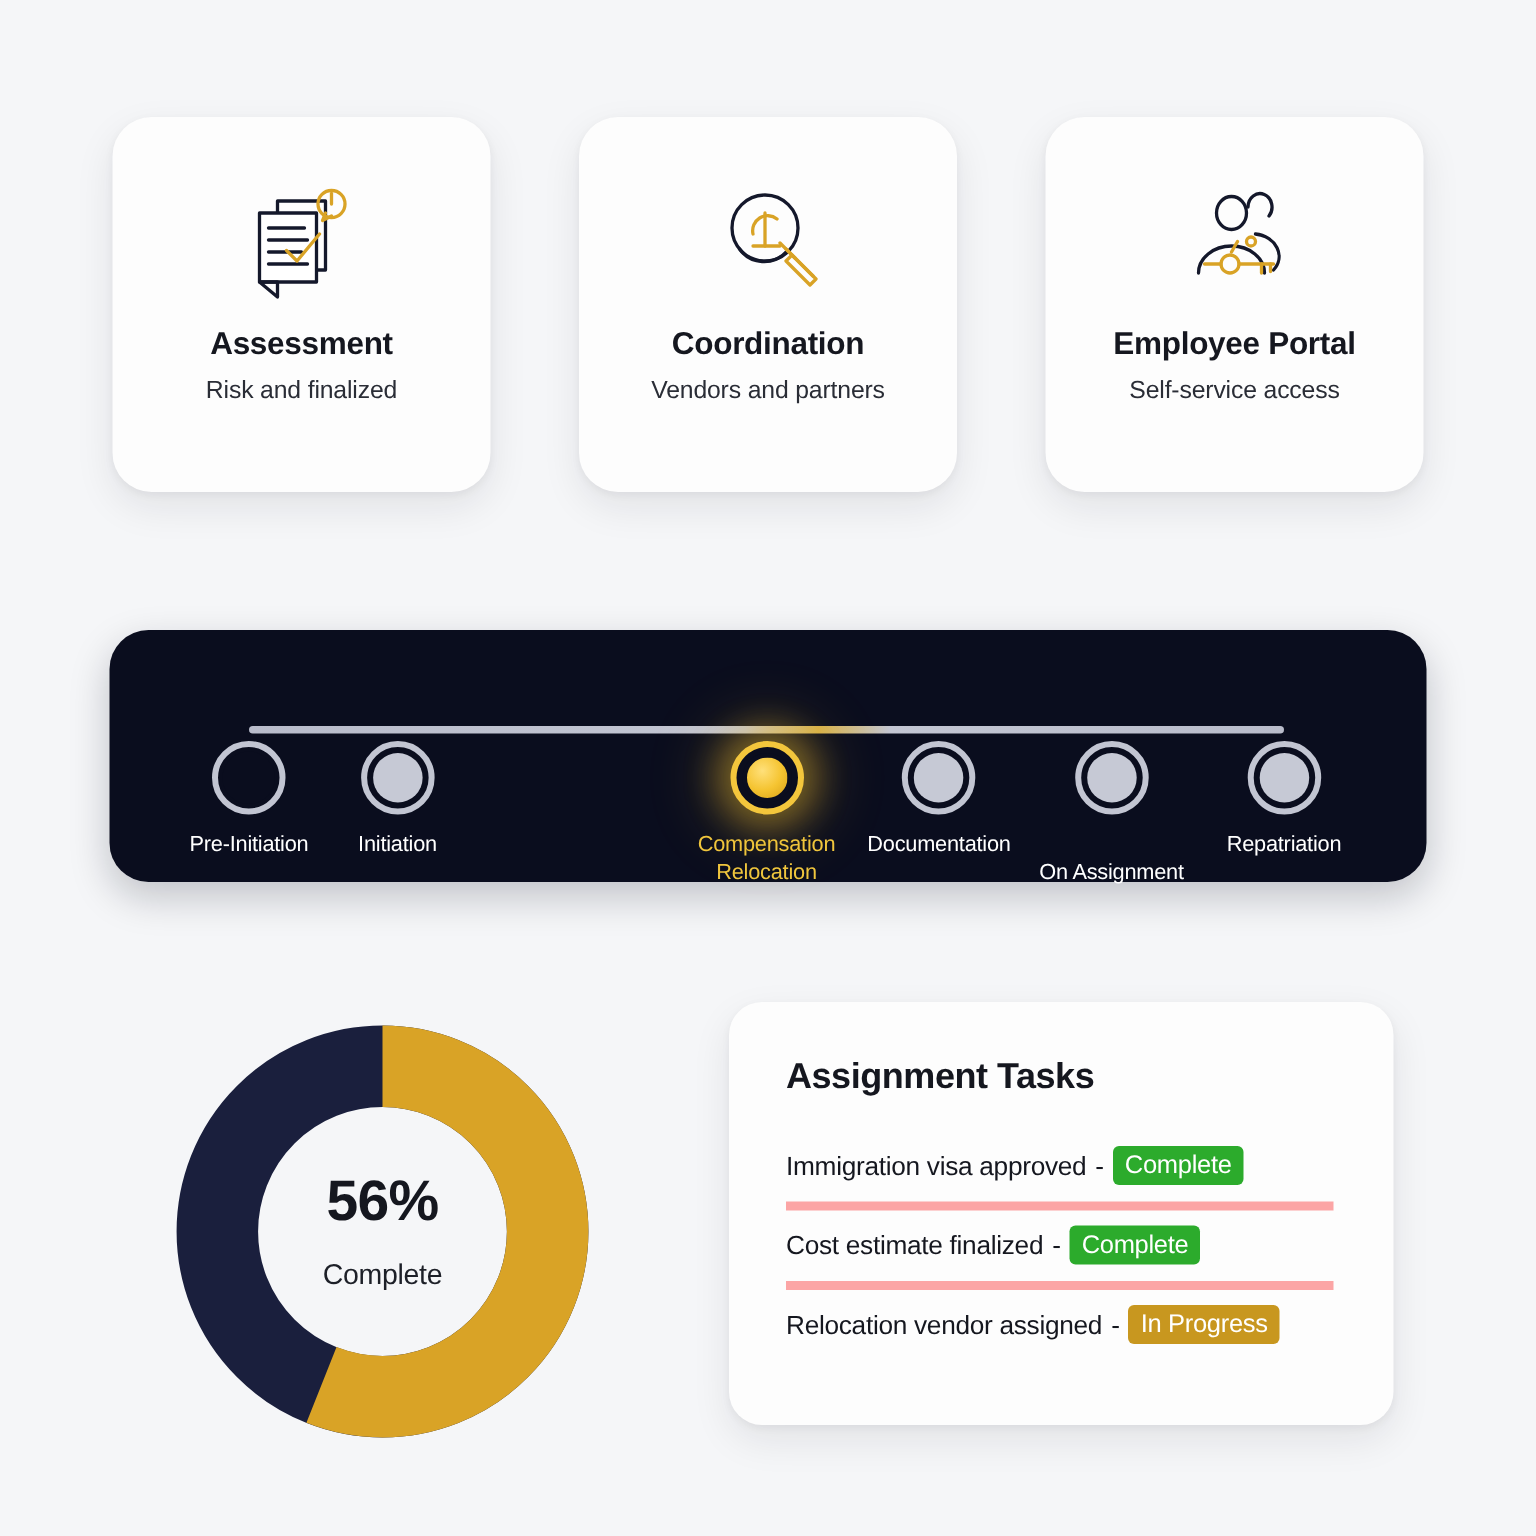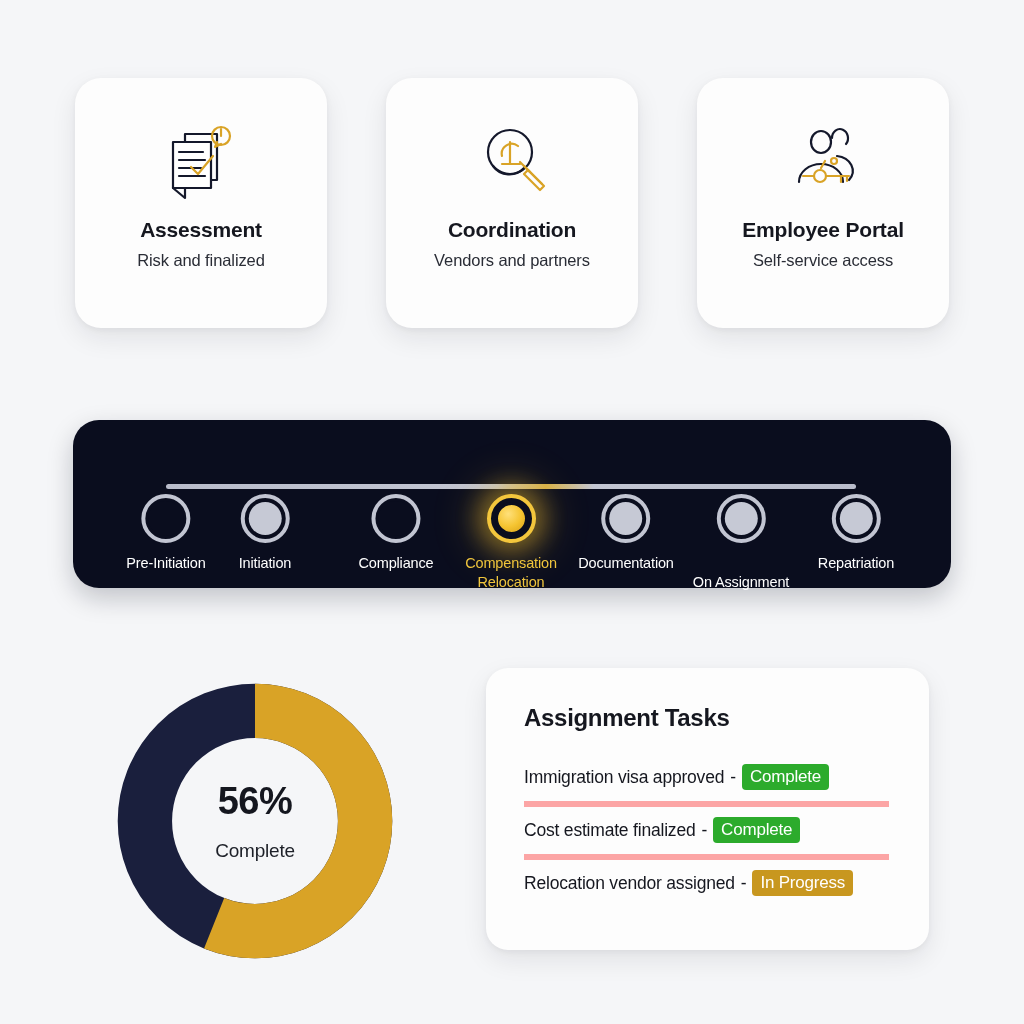--- a/index.html
+++ b/index.html
@@ -212,26 +212,20 @@
           <div class="inner"></div>
         </div>
         <div class="step-label">Pre-Initiation</div>
       </div>
       <div class="step" style="left: 192px; top: 44px;">
         <div class="node filled">
           <div class="inner"></div>
         </div>
         <div class="step-label">Initiation</div>
       </div>
-      <div class="step" style="left: 323px; top: 44px;">
-        <div class="node">
-          <div class="inner"></div>
-        </div>
-        <div class="step-label">Compliance</div>
-      </div>
       <div class="step" style="left: 438px; top: 44px;">
         <div class="node active">
           <div class="inner"></div>
         </div>
         <div class="step-label gold">Compensation Relocation</div>
       </div>
       <div class="step" style="left: 553px; top: 44px;">
         <div class="node filled">
           <div class="inner"></div>
         </div>

